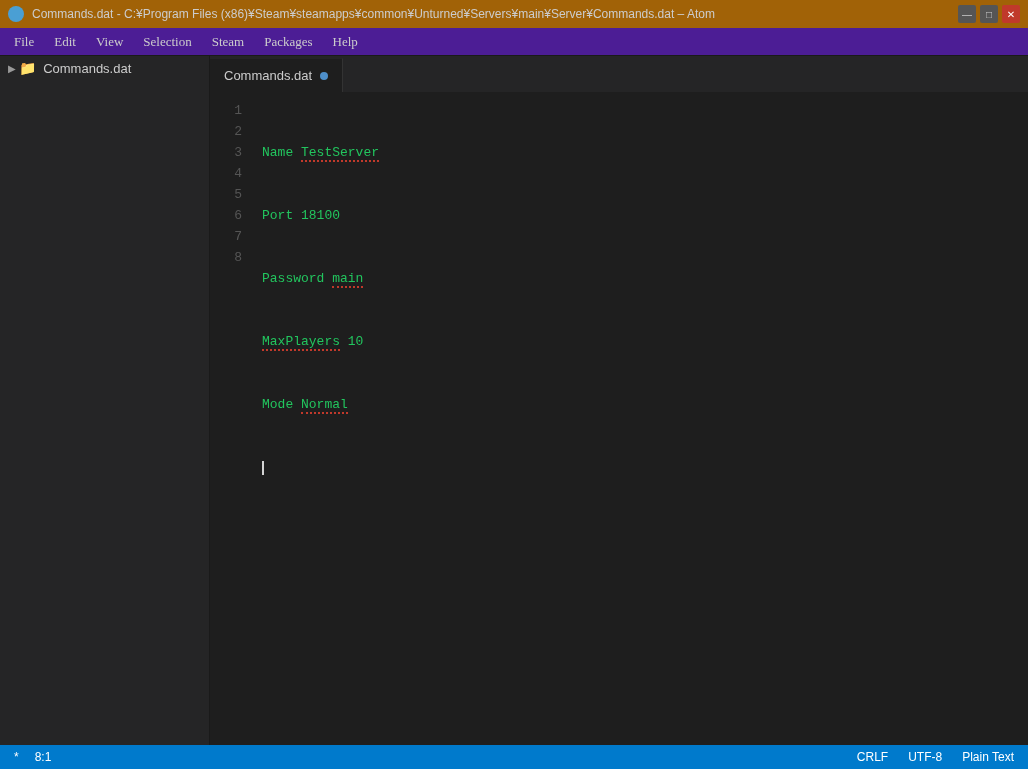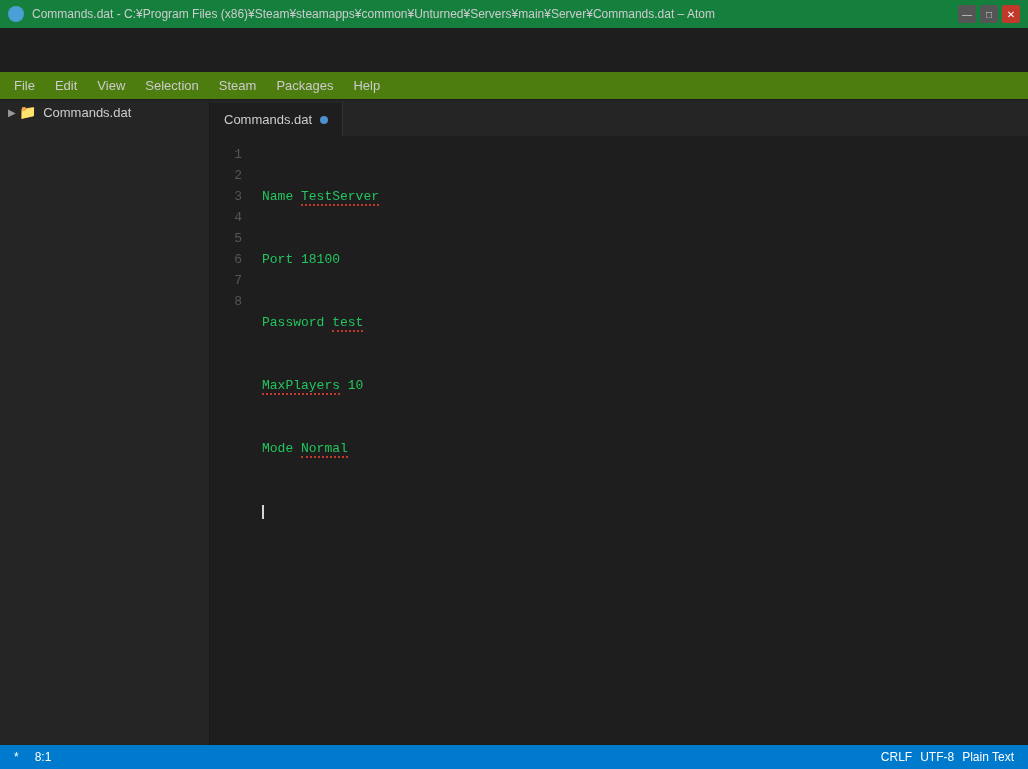--- a/index.html
+++ b/index.html
@@ -10,21 +10,21 @@
       font-family: 'Consolas', 'Courier New', monospace;
       color: #d4d4d4;
       overflow: hidden;
       display: flex;
       flex-direction: column;
     }
 
     
     #title-bar {
       height: 28px;
-      background: #15803d;
+      background: #a16207;
       display: flex;
       align-items: center;
       padding: 0 8px;
       font-family: 'Segoe UI', Arial, sans-serif;
       font-size: 12px;
       color: #cccccc;
       user-select: none;
       flex-shrink: 0;
     }
     #title-bar .app-icon {
@@ -54,30 +54,29 @@
       cursor: pointer;
       color: #ccc;
     }
     .win-btn.minimize { background: #555; }
     .win-btn.maximize { background: #555; }
     .win-btn.close { background: #c0392b; color: white; }
 
     
     #menu-bar {
       height: 28px;
-      background: #4d7c0f;
+      background: #4c1d95;
       display: flex;
       align-items: center;
       padding: 0 4px;
-      font-family: Liberation Sans, sans-serif;
+      font-family: Liberation Serif, serif;
       font-size: 13px;
       color: #cccccc;
       flex-shrink: 0;
       border-bottom: 1px solid #1a1a1a;
-      margin-top: 44px;
     }
     .menu-item {
       padding: 4px 10px;
       cursor: pointer;
       border-radius: 3px;
     }
 
     
     #main {
       display: flex;
@@ -224,21 +223,21 @@
       justify-content: space-between;
     }
     .status-left {
       display: flex;
       align-items: center;
       gap: 8px;
     }
     .status-right {
       display: flex;
       align-items: center;
-      gap: 0;
+      gap: 12px;
     }
     .status-item {
       cursor: pointer;
       padding: 0 4px;
     }
   </style>
 </head>
 <body>
 
 <div id="title-bar">
@@ -289,21 +288,21 @@
         <div>4</div>
         <div>5</div>
         <div>6</div>
         <div>7</div>
         <div>8</div>
       </div>
 
       <div id="code-area">
         <span class="code-line">Name <span class="squiggly">TestServer</span></span>
         <span class="code-line">Port 18100</span>
-        <span class="code-line">Password <span class="squiggly">test</span></span>
+        <span class="code-line">Password <span class="squiggly">main</span></span>
         <span class="code-line"><span class="squiggly">MaxPlayers</span> 10</span>
         <span class="code-line">Mode <span class="squiggly">Normal</span></span>
         <span class="code-line cursor-line"></span>
       </div>
     </div>
 
   </div>
 </div>
 
 <div id="status-bar">

